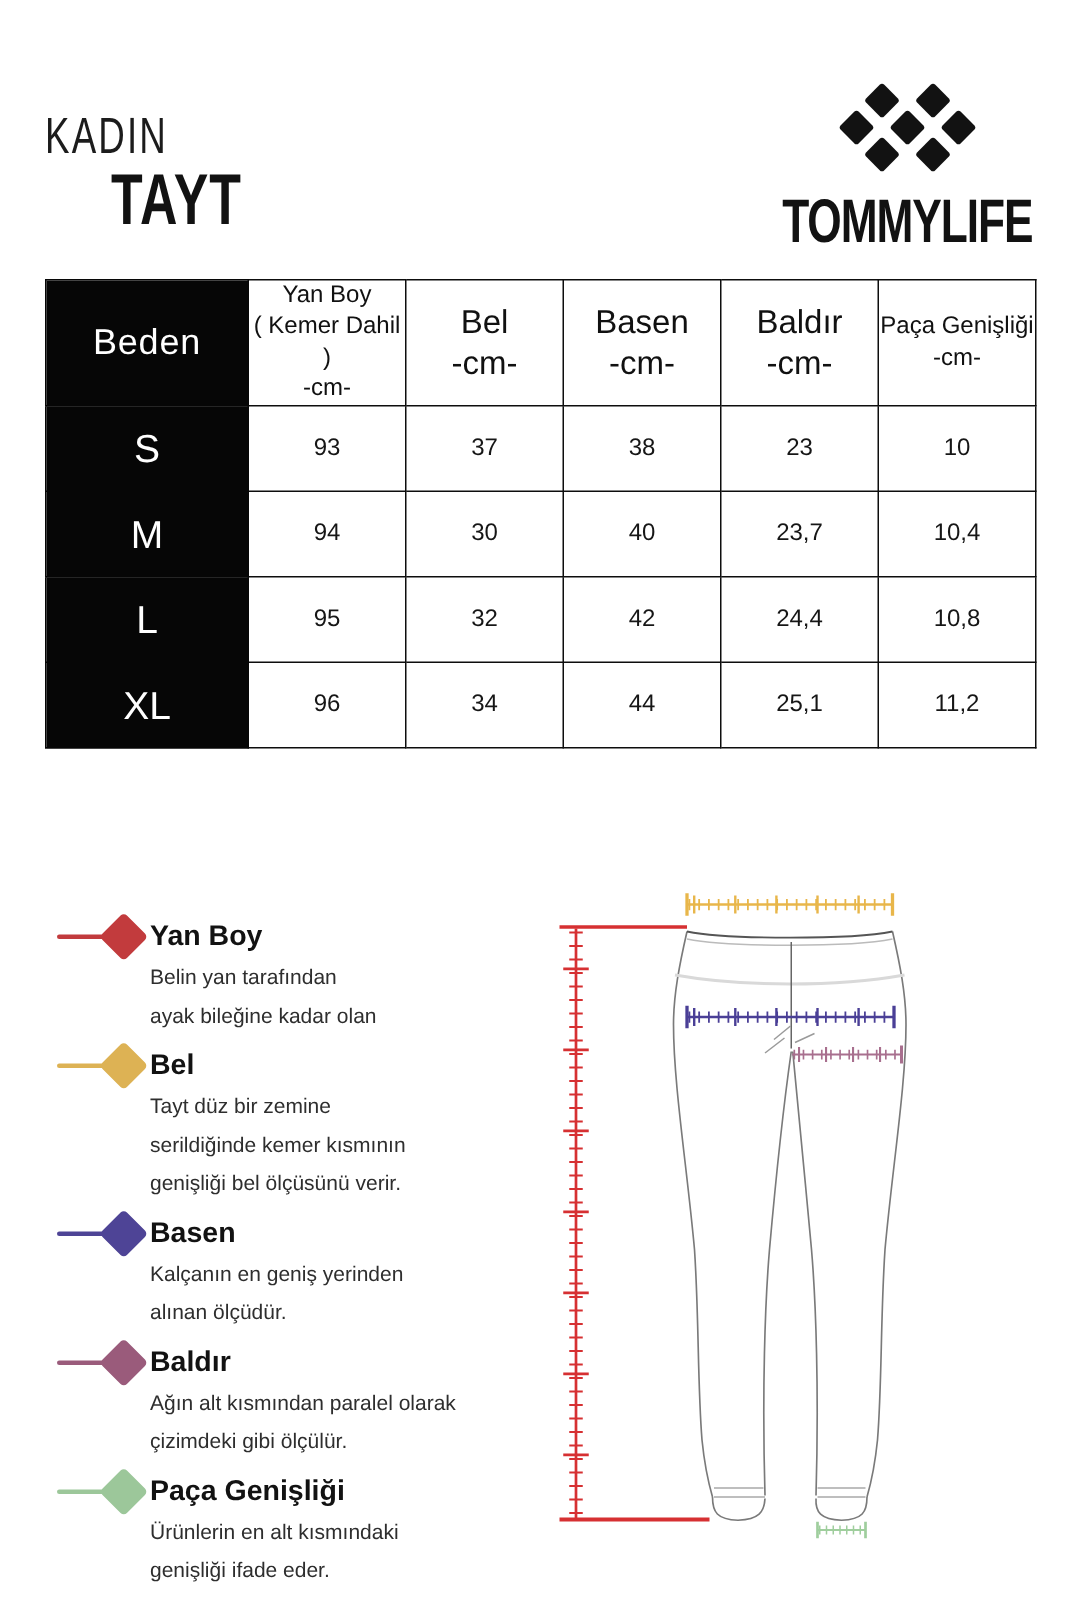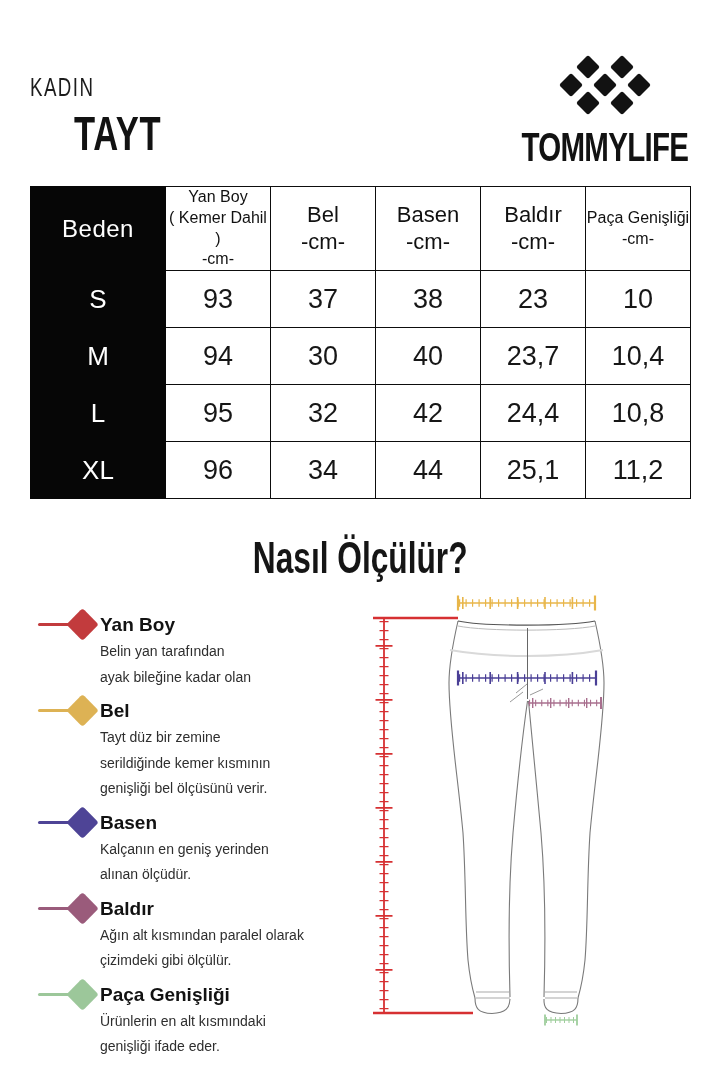--- a/index.html
+++ b/index.html
@@ -4,42 +4,42 @@
 <style>
   html,body{margin:0;padding:0;background:#ffffff;}
   .canvas{
     position:relative;width:720px;height:1080px;background:#ffffff;overflow:hidden;
     font-family:"Liberation Sans",sans-serif;color:#111;
   }
   .condensed{display:inline-block;transform:scaleX(0.72);transform-origin:left center;white-space:nowrap;}
   .condensed.center{transform-origin:center center;}
 
   
-  .cat-label{position:absolute;left:30px;top:72px;font-size:26px;font-weight:400;letter-spacing:2px;color:#1c1c1c;}
+  .cat-label{position:absolute;left:30px;top:72px;font-size:34px;font-weight:400;letter-spacing:2px;color:#1c1c1c;}
   .product-label{position:absolute;left:30px;top:106px;font-size:48px;font-weight:800;letter-spacing:1px;color:#121212;margin-left:44px;}
   .brand-block{position:absolute;left:475px;top:54px;width:260px;text-align:center;}
   .brand-diamonds{display:block;margin:0 auto;}
   .brand-name{margin-top:6px;font-size:41px;font-weight:800;letter-spacing:-1px;color:#121212;}
   .brand-name .condensed{transform-origin:center center;}
 
   
   table.size-table{
     position:absolute;left:30px;top:186px;width:660px;border-collapse:collapse;table-layout:fixed;
   }
   table.size-table td,table.size-table th{border:1px solid #0d0d0d;text-align:center;vertical-align:middle;padding:0;}
   table.size-table .dark{background:#060606;color:#ffffff;border-color:#060606;}
   tr.head-row{height:62px;}
   tr.body-row{height:57px;}
   .corner-label{font-size:24px;font-weight:400;letter-spacing:0.5px;}
   .col-head{font-size:22px;line-height:1.2;font-weight:400;color:#111;}
   .col-head.small{font-size:16px;line-height:1.3;}
   .col-head .sub:empty{display:none;}
   .col-head span{display:block;}
   .size-cell{font-size:26px;font-weight:400;}
-  .val-cell{font-size:27px;font-weight:400;color:#161616;}
+  .val-cell{font-size:16px;font-weight:400;color:#161616;}
 
   
   .measure-title{position:absolute;left:0;top:533px;width:720px;text-align:center;font-size:44px;font-weight:600;color:#151515;}
   .legend{position:absolute;left:38px;top:612px;width:330px;}
   .legend-item{position:relative;padding-left:62px;margin-bottom:8px;}
   .legend-icon{position:absolute;left:0;top:-2px;width:58px;height:30px;}
   .legend-stem{position:absolute;left:0;top:13px;width:38px;height:3px;border-radius:2px;}
   .legend-diamond{position:absolute;left:33px;top:3px;width:23px;height:23px;border-radius:3px;transform:rotate(45deg);}
   .legend-name{font-size:19px;font-weight:700;color:#121212;line-height:25px;margin-bottom:2px;}
   .legend-desc div{font-size:14px;line-height:25.5px;color:#2e2e2e;}
@@ -136,21 +136,20 @@
       <td class="dark size-cell">XL</td>
       <td class="val-cell">96</td>
       <td class="val-cell">34</td>
       <td class="val-cell">44</td>
       <td class="val-cell">25,1</td>
       <td class="val-cell">11,2</td>
     </tr>
   </tbody>
     </table>
 
-  <div class="measure-title"><span class="condensed center">Nasıl Ölçülür?</span></div>
 
   <div class="legend">
 
     <div class="legend-item">
       <span class="legend-icon">
         <span class="legend-stem" style="background-color: rgb(194, 59, 61);"></span>
         <span class="legend-diamond" style="background-color: rgb(194, 59, 61);"></span>
       </span>
       <div class="legend-name">Yan Boy</div>
       <div class="legend-desc">

